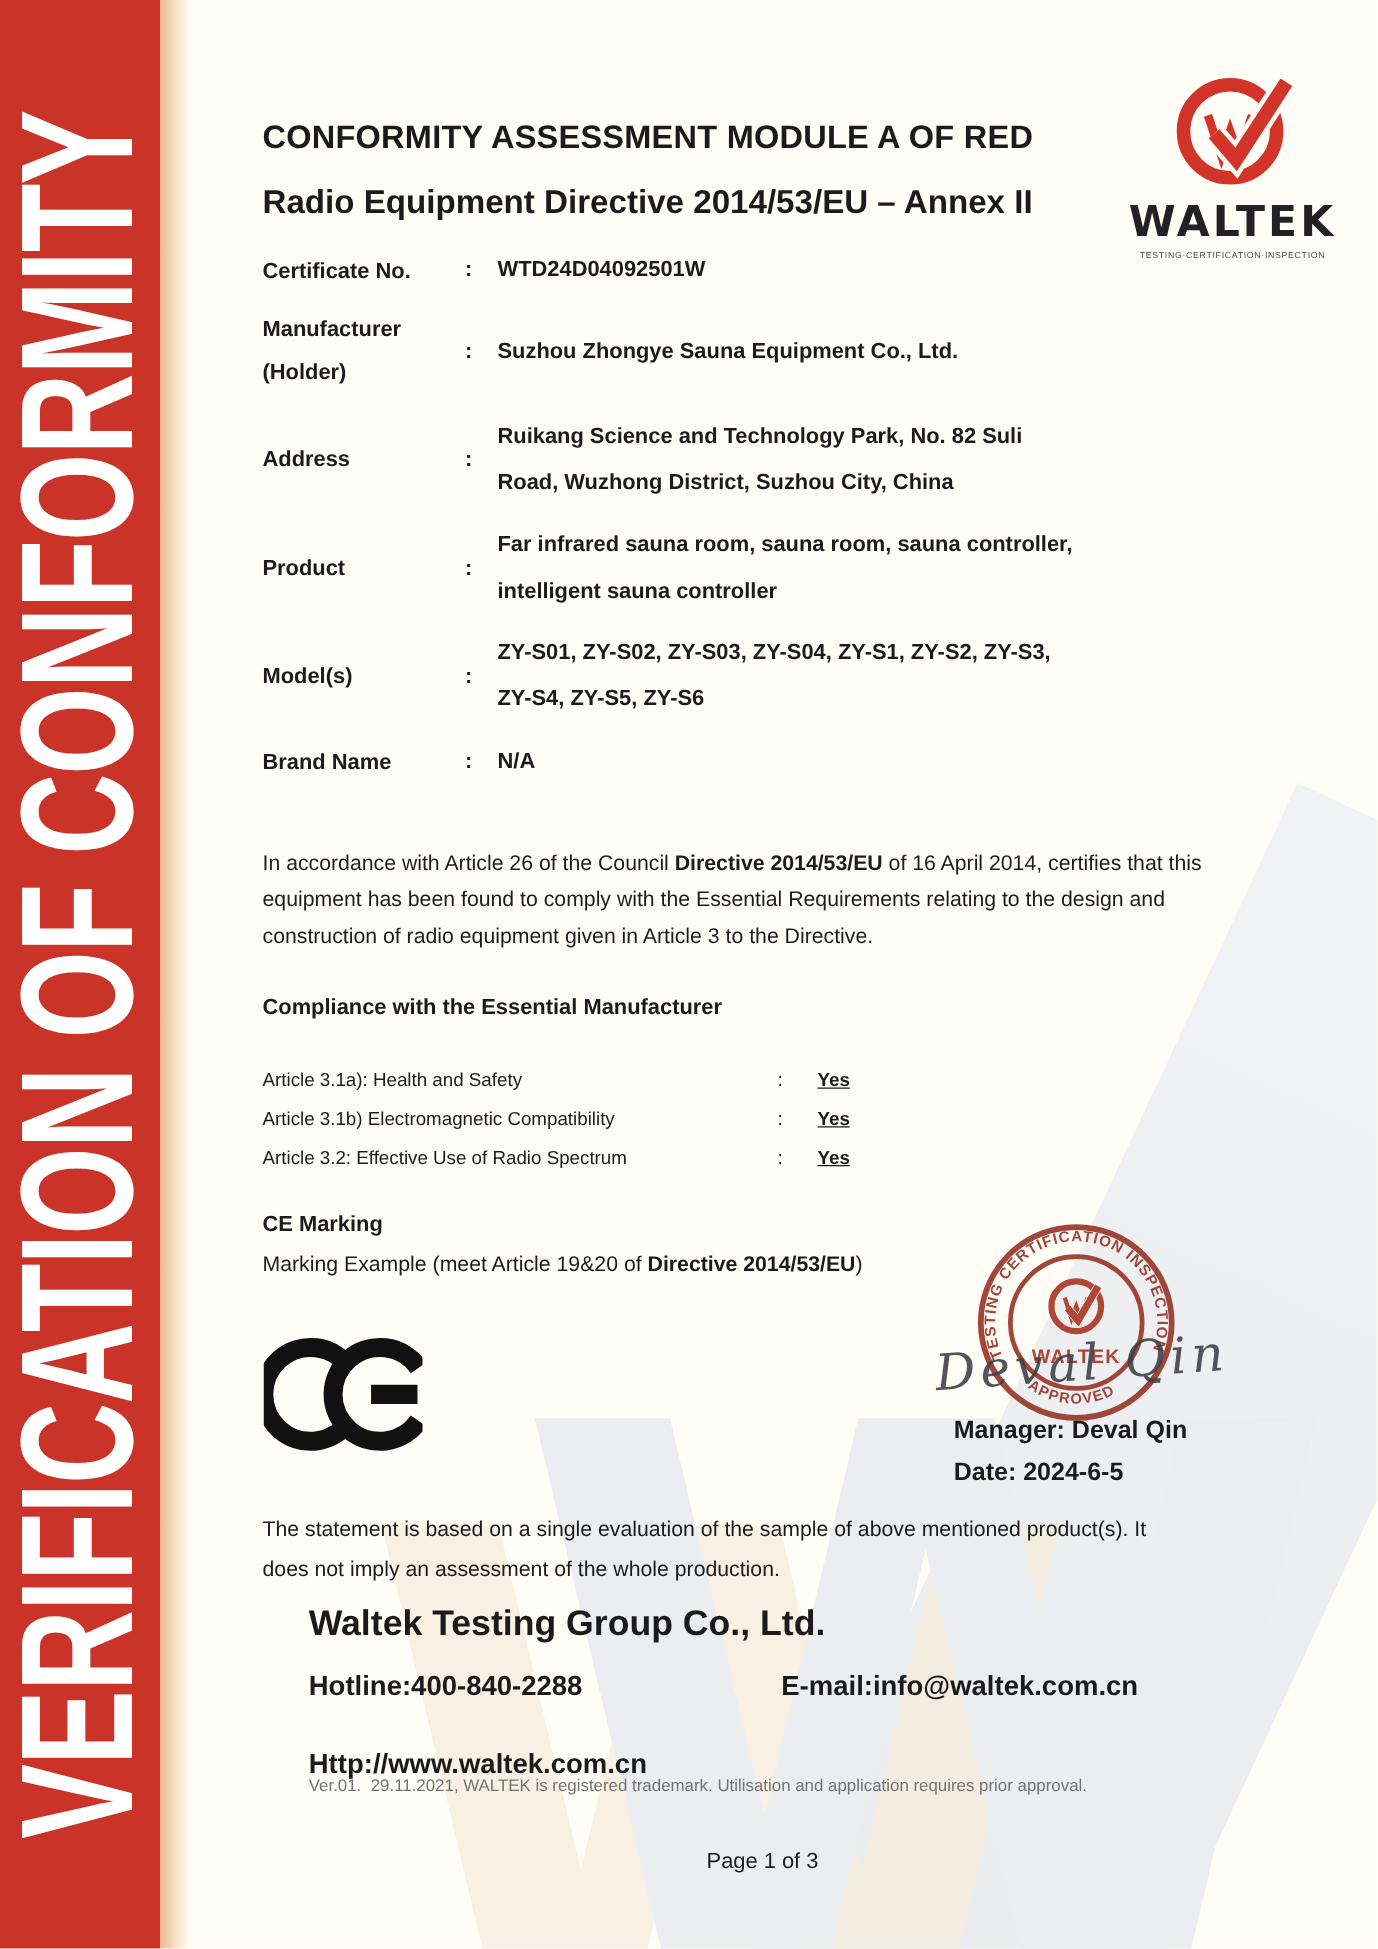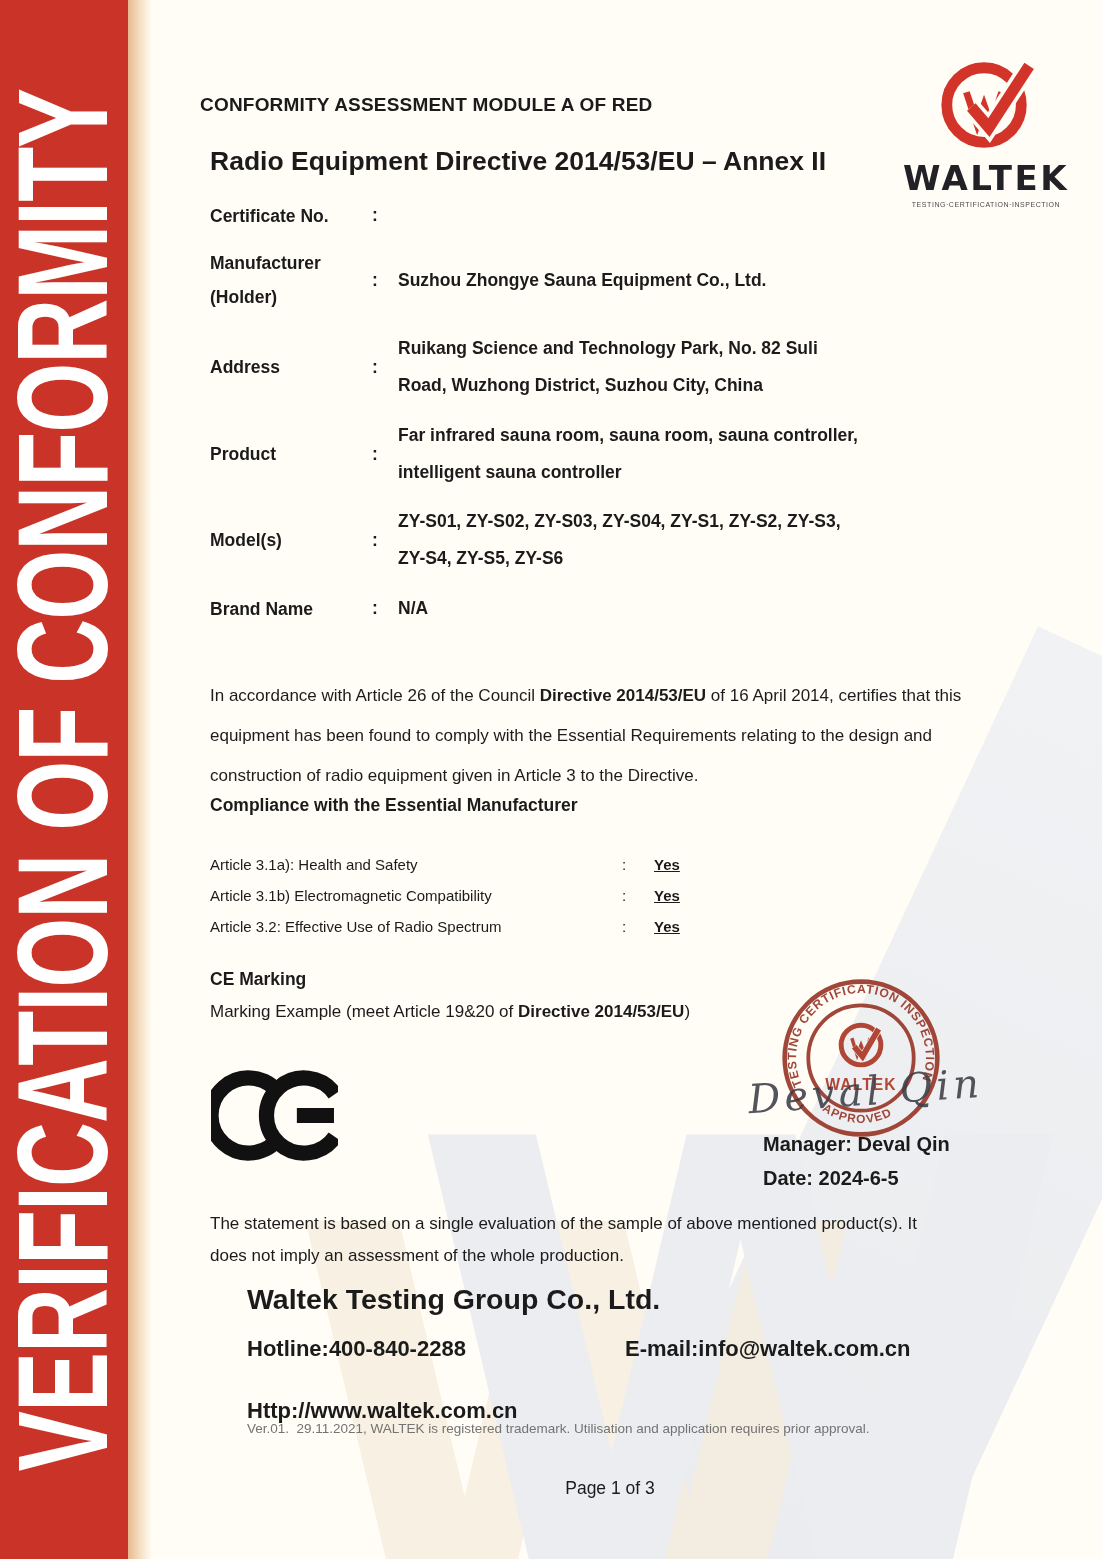--- a/index.html
+++ b/index.html
@@ -39,21 +39,21 @@
     font-family:"Liberation Sans", sans-serif;
   }
   .band-edge {
     position:absolute; left:128px; top:0; width:24px; height:100%; z-index:3;
     background:linear-gradient(90deg,#e9b98e,#f6e3c8 55%,rgba(255,253,246,0));
   }
 
   .content { position:absolute; inset:0; z-index:1; }
 
   
-  .title    { position:absolute; left:200px; top:94px;  font-size:19px; font-weight:bold; letter-spacing:.2px; }
+  .title    { position:absolute; left:210px; top:94px;  font-size:26px; font-weight:bold; letter-spacing:.2px; }
   .subtitle { position:absolute; left:210px; top:146px; font-size:26.5px; font-weight:bold; }
   .logo { position:absolute; left:895px; top:56px; width:182px; text-align:center; }
   .logo svg { display:block; margin:0 auto; }
   .logo-brand { font-size:34px; font-weight:bold; letter-spacing:2.5px; color:#222226; margin-top:2px;
                 font-family:"DejaVu Sans", sans-serif; }
   .logo-tagline { font-size:7px; letter-spacing:.55px; color:#4a4a4a; margin-top:3px; }
 
   
   .row { position:absolute; left:210px; width:812px; display:flex; align-items:center; }
   .row-label { width:162px; font-weight:bold; font-size:17.5px; line-height:34px; white-space:pre-line; }
@@ -61,21 +61,21 @@
   .row-value { flex:1; font-weight:bold; font-size:17.5px; line-height:37px; white-space:pre-line; }
   .r0 { top:197px; height:37px; }
   .r1 { top:243px; height:74px; }
   .r2 { top:330px; height:74px; }
   .r3 { top:417px; height:74px; }
   .r4 { top:503px; height:74px; }
   .r5 { top:590px; height:37px; }
 
   
   .intro { position:absolute; left:210px; top:676px; width:802px;
-           font-size:17px; line-height:40px; color:#1c1c1c; }
+           font-size:17px; line-height:29px; color:#1c1c1c; }
   .bold-inline { font-weight:bold; }
 
   .comp-heading { position:absolute; left:210px; top:795px; font-size:17.5px; font-weight:bold; }
   .comp-list { position:absolute; left:210px; top:853px; width:600px; }
   .comp-row { display:flex; line-height:24px; margin-bottom:7px; font-size:15px; }
   .comp-article { width:412px; }
   .comp-colon { width:32px; }
   .comp-result { font-weight:bold;text-decoration:underline; }
 
   .ce-heading { position:absolute; left:210px; top:969px;  font-size:17.5px; font-weight:bold; }
@@ -134,20 +134,21 @@
         <path d="M45,52 L63,73 L104,10" fill="none" stroke="#fffdf6" stroke-width="19"></path>
         <path d="M45,52 L63,73 L104,10" fill="none" stroke="#d2342a" stroke-width="11.5"></path>
       </svg>
       <div class="logo-brand">WALTEK</div>
       <div class="logo-tagline">TESTING·CERTIFICATION·INSPECTION</div>
     </div>
 
     <div class="row r0">
       <span class="row-label">Certificate No.</span>
       <span class="row-colon">:</span>
+      <span class="row-value">WTD24D04092501W</span>
     </div>
     <div class="row r1">
       <span class="row-label">Manufacturer
 (Holder)</span>
       <span class="row-colon">:</span>
       <span class="row-value">Suzhou Zhongye Sauna Equipment Co., Ltd.</span>
     </div>
     <div class="row r2">
       <span class="row-label">Address</span>
       <span class="row-colon">:</span>

